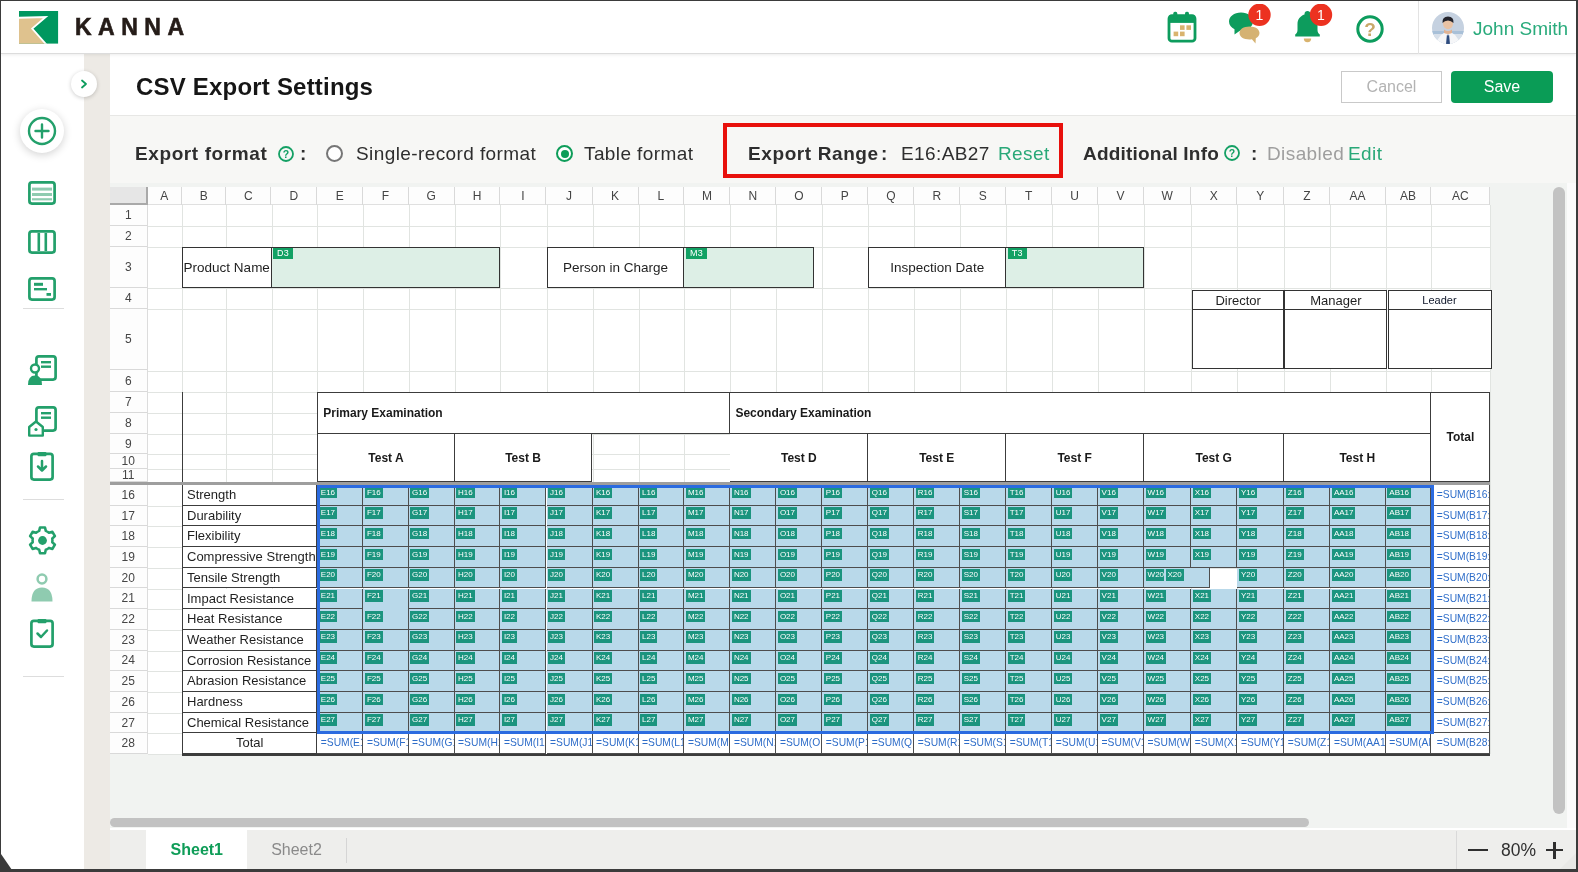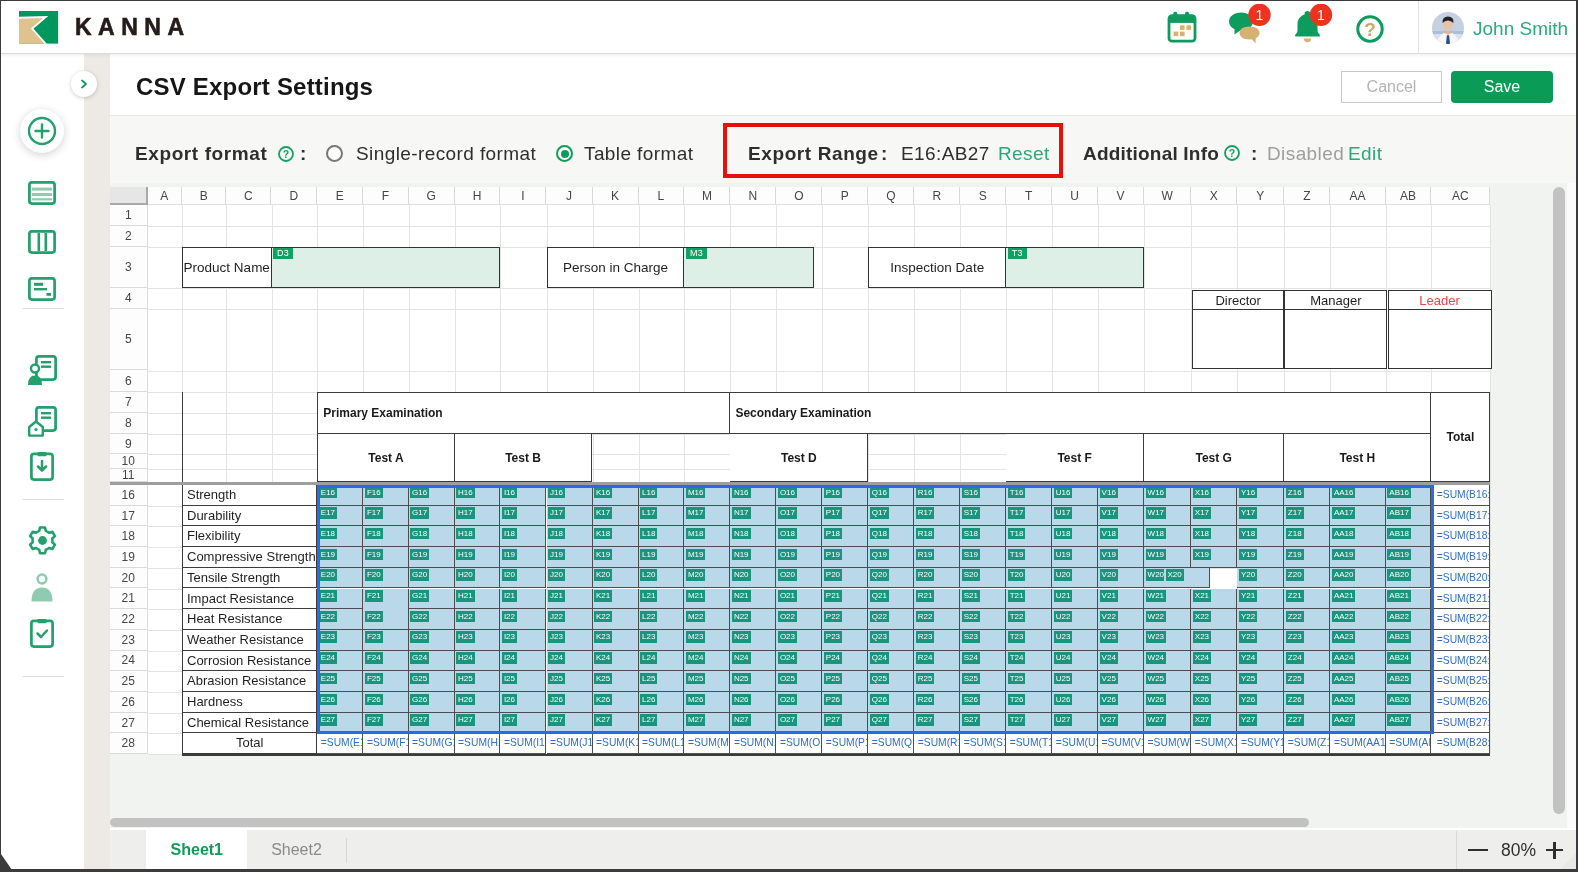--- a/index.html
+++ b/index.html
@@ -137,28 +137,29 @@
       <span class="bdg3">M3</span>
     </div>
 <div class="ab ct" style="left:867.3px;top:245.5px;width:137.9px;height:41.5px;background:#fff;border:1px solid #333;font-size:13.5px;color:#1f1f1f">Inspection Date</div>
 <div class="ab" style="left:1005.2px;top:245.5px;width:137.9px;height:41.5px;background:#ddefe6;border:1px solid #333;border-left:none">
       <span class="bdg3">T3</span>
     </div>
 <div class="ab ct" style="left:1191.0px;top:289.0px;width:92.3px;height:20.0px;background:#fff;border:1px solid #333;font-size:13px;color:#1f1f1f">Director</div>
 <div class="ab" style="left:1191.0px;top:309.0px;width:92.3px;height:58.5px;background:#fff;border:1px solid #333;border-top:none"></div>
 <div class="ab ct" style="left:1283.3px;top:289.0px;width:103.2px;height:20.0px;background:#fff;border:1px solid #333;font-size:13px;color:#1f1f1f">Manager</div>
 <div class="ab" style="left:1283.3px;top:309.0px;width:103.2px;height:58.5px;background:#fff;border:1px solid #333;border-top:none"></div>
-<div class="ab ct" style="left:1386.5px;top:289.0px;width:104.0px;height:20.0px;background:#fff;border:1px solid #333;font-size:13px;color:#ef4444">Leader</div>
+<div class="ab ct" style="left:1386.5px;top:289.0px;width:104.0px;height:20.0px;background:#fff;border:1px solid #333;font-size:11px;color:#0f172a">Leader</div>
 <div class="ab" style="left:1386.5px;top:309.0px;width:104.0px;height:58.5px;background:#fff;border:1px solid #333;border-top:none"></div>
 <div class="thd" style="left:316.3px;top:391.3px;width:413.1px;height:41.6px;font-size:12px;line-height:41.6px;padding-left:5px">Primary Examination</div>
 <div class="thd" style="left:729.4px;top:391.3px;width:700.9px;height:41.6px;font-size:12px;line-height:41.6px;padding-left:5px;border-left:none">Secondary Examination</div>
 <div class="thd ct" style="left:1430.3px;top:391.3px;width:59.1px;height:90.0px;font-size:12px;border-left:none">Total</div>
 <div class="thd ct" style="left:316.3px;top:432.9px;width:137.3px;height:48.4px;font-size:12px;border-top:none;">Test A</div>
 <div class="thd ct" style="left:453.6px;top:432.9px;width:137.9px;height:48.4px;font-size:12px;border-top:none;border-left:none;">Test B</div>
 <div class="thd ct" style="left:729.4px;top:432.9px;width:137.9px;height:48.4px;font-size:12px;border-top:none;border-left:none;">Test D</div>
+<div class="thd ct" style="left:867.3px;top:432.9px;width:137.9px;height:48.4px;font-size:12px;border-top:none;border-left:none;">Test E</div>
 <div class="thd ct" style="left:1005.2px;top:432.9px;width:137.9px;height:48.4px;font-size:12px;border-top:none;border-left:none;">Test F</div>
 <div class="thd ct" style="left:1143.1px;top:432.9px;width:140.2px;height:48.4px;font-size:12px;border-top:none;border-left:none;">Test G</div>
 <div class="thd ct" style="left:1283.3px;top:432.9px;width:147.0px;height:48.4px;font-size:12px;border-top:none;border-left:none;">Test H</div>
 <div class="lbl" style="left:181px;top:484.0px;width:135.3px;height:20.7px;border-left:1px solid #3c3c3c;line-height:19.7px">Strength</div>
 <div class="lbl" style="left:181px;top:504.7px;width:135.3px;height:20.7px;border-left:1px solid #3c3c3c;line-height:19.7px">Durability</div>
 <div class="lbl" style="left:181px;top:525.4px;width:135.3px;height:20.7px;border-left:1px solid #3c3c3c;line-height:19.7px">Flexibility</div>
 <div class="lbl" style="left:181px;top:546.1px;width:135.3px;height:20.7px;border-left:1px solid #3c3c3c;line-height:19.7px">Compressive Strength</div>
 <div class="lbl" style="left:181px;top:566.8px;width:135.3px;height:20.7px;border-left:1px solid #3c3c3c;line-height:19.7px">Tensile Strength</div>
 <div class="lbl" style="left:181px;top:587.5px;width:135.3px;height:20.7px;border-left:1px solid #3c3c3c;line-height:19.7px">Impact Resistance</div>
 <div class="lbl" style="left:181px;top:608.2px;width:135.3px;height:20.7px;border-left:1px solid #3c3c3c;line-height:19.7px">Heat Resistance</div>

